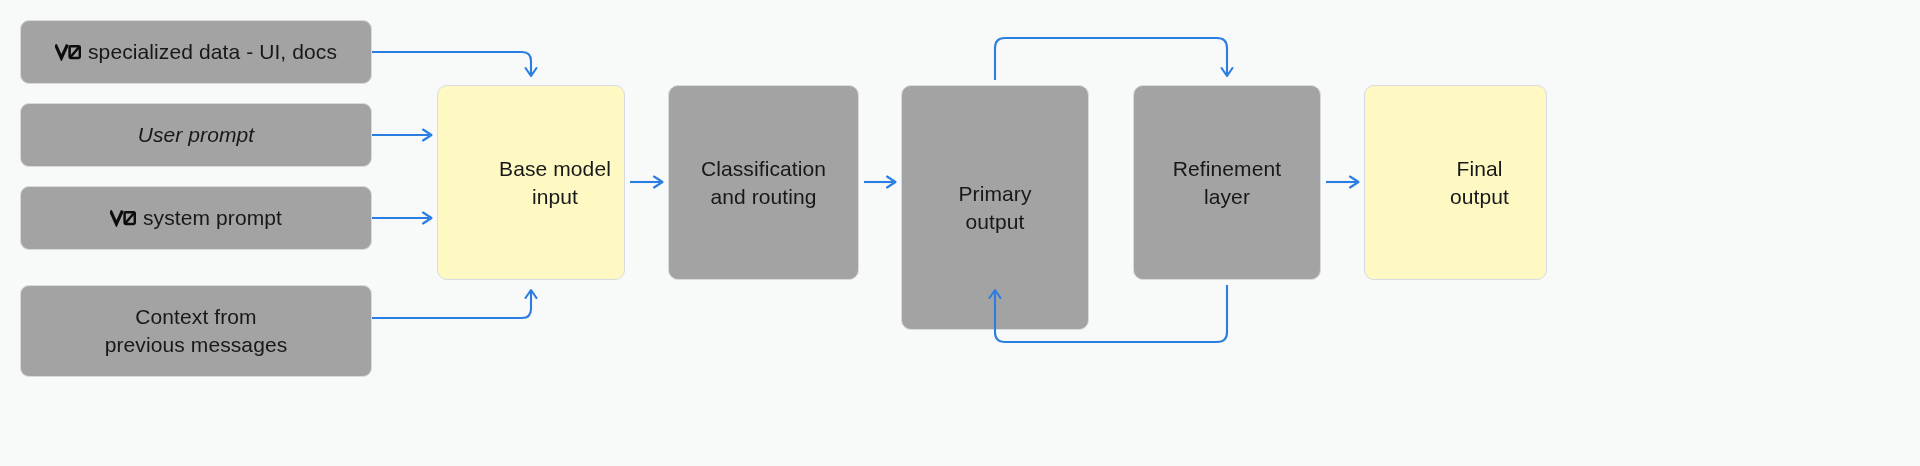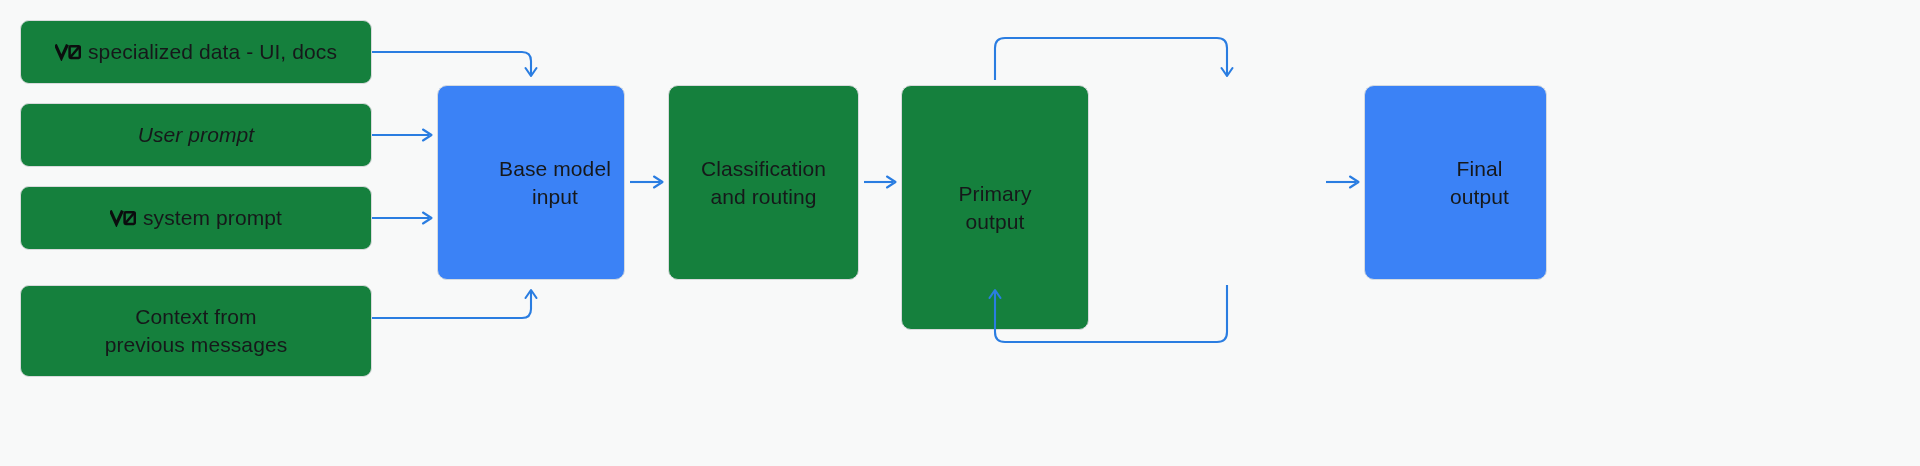--- a/index.html
+++ b/index.html
@@ -24,30 +24,30 @@
   
   .node {
     position: absolute;
     box-sizing: border-box;
     display: flex;
     align-items: center;
     justify-content: center;
     text-align: center;
     border: 1.4px solid #d8dadc;
     border-radius: 10px;
-    background: #15803d;
+    background: #a3a3a3;
     color: #16181a;
     font-size: 21px;
     line-height: 1.32;
     letter-spacing: 0.1px;
     font-weight: 400;
     box-shadow: 0 0 0 0 rgba(0,0,0,0);
   }
   .node.accent {
-    background: #3b82f6;
+    background: #fef9c3;
     border-color: #d5dbe0;
     padding-left: 48px;
   }
   .node .label {
     white-space: pre-line;
     padding: 0 10px;
   }
 
   
   .pill {
@@ -127,20 +127,24 @@
   <div class="node" style="left:668px; top:85px; width:191px; height:195px;">
     <span class="label">Classification
 and routing</span>
   </div>
 
   <div class="node" style="left:901px; top:85px; width:188px; height:245px;">
     <span class="label">Primary
 output</span>
   </div>
 
+  <div class="node" style="left:1133px; top:85px; width:188px; height:195px;">
+    <span class="label">Refinement
+layer</span>
+  </div>
 
   <div class="node accent" style="left:1364px; top:85px; width:183px; height:195px;justify-content:center;">
     <span class="label">Final
 output</span>
   </div>
 
   <svg id="wires" viewBox="0 0 1920 466">
 
     <g>
       <path d="M372 52 H522 Q531 52 531 61 V74"></path>

